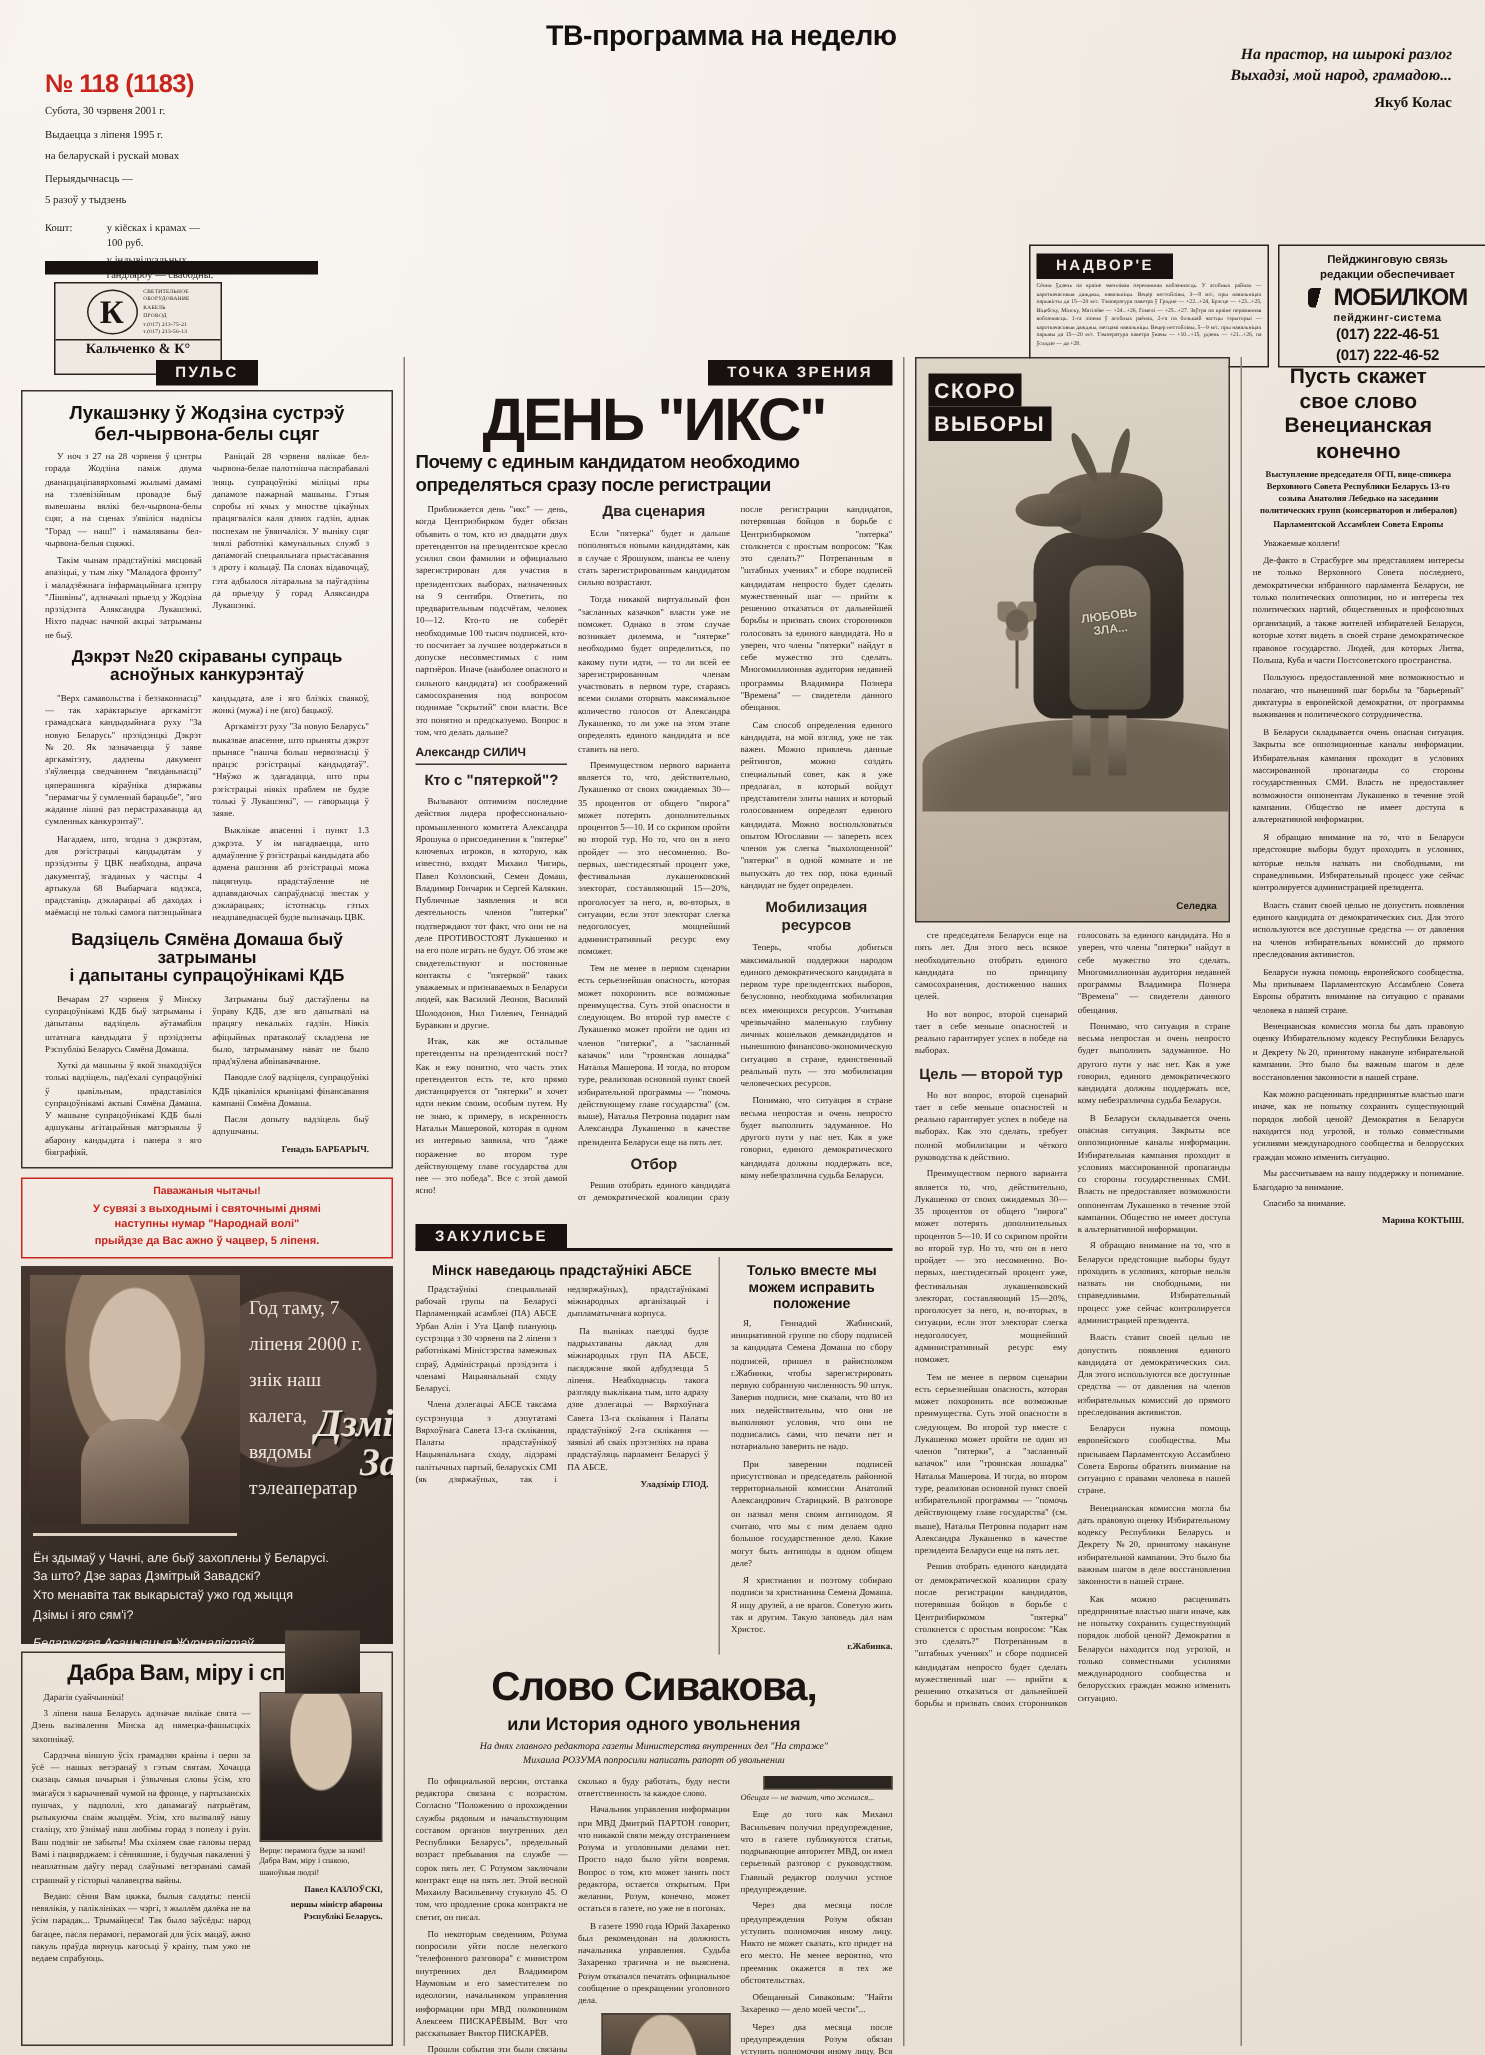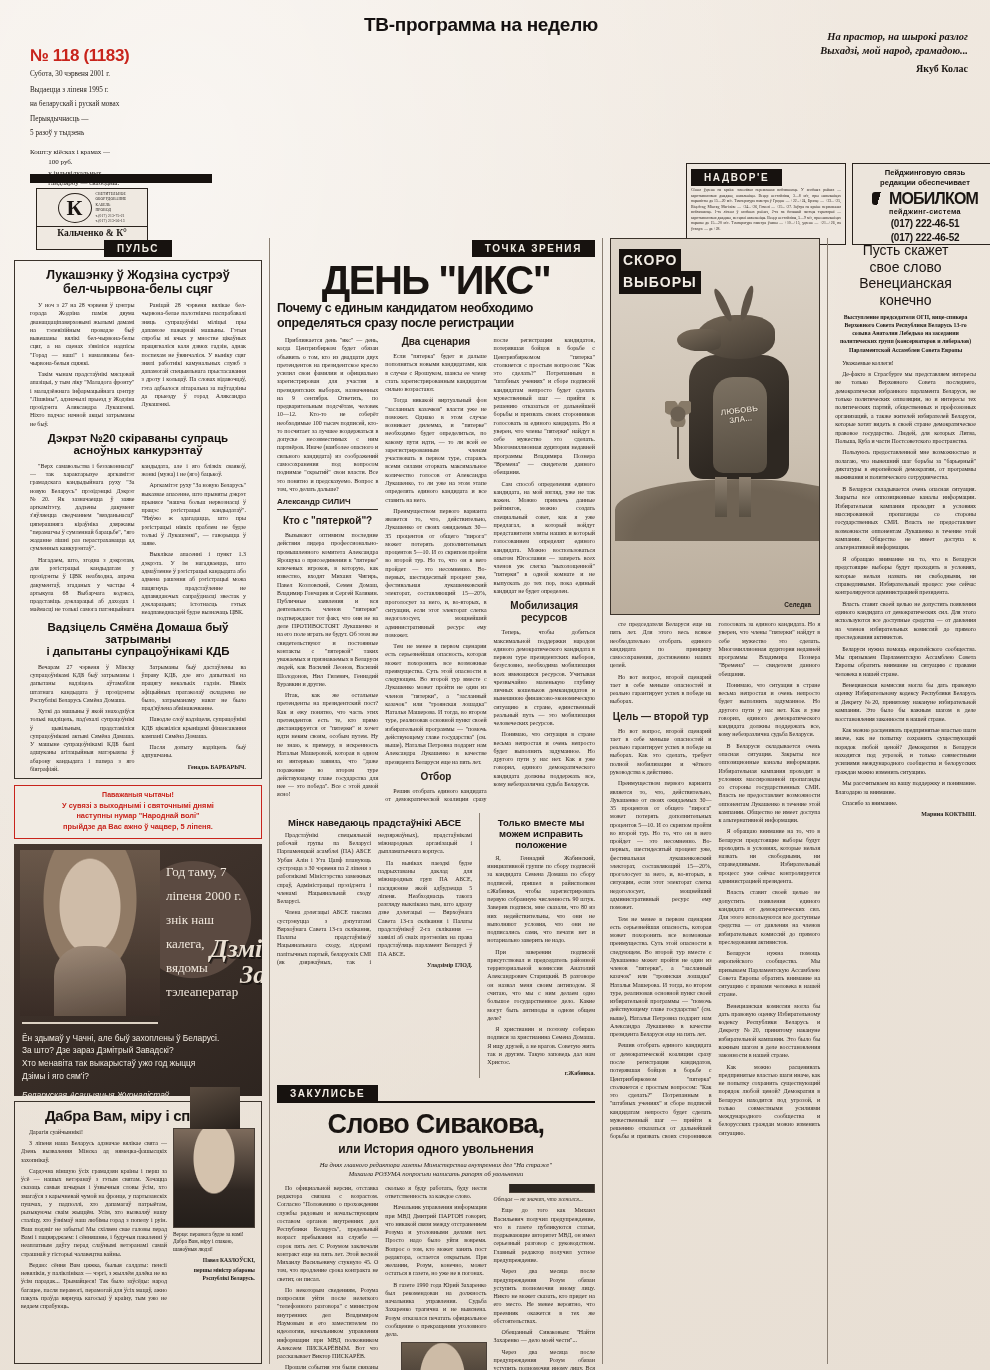--- a/index.html
+++ b/index.html
@@ -52,21 +52,21 @@
   }
   .epi-author { font-style:normal; font-size:10px; margin-top:4px; font-weight:bold;}
   .issue-blk { position:absolute; left:16px; top:38px; width:180px; }
   .issue-no {
     font-family:"Liberation Sans", sans-serif; font-weight:bold;
     font-size:17px; color:#c8241c; letter-spacing:-.4px;
   }
   .issue-line { font-size:7.2px; line-height:1.5; color:#221c17; margin-top:3px;}
   .issue-line.sp { margin-top:5px; }
   .price-wrap { margin-top:8px; display:flex; font-size:7px; line-height:1.5;}
-  .price-wrap .lbl { margin-right:0; }
+  .price-wrap .lbl { margin-right:23px; }
   .blk-bar { position:absolute; left:16px; top:166px; width:182px; height:9px; background:#17120f; }
   .logo-box {
     position:absolute; left:22px; top:180px; width:112px; height:62px;
     border:1px solid #2a231d; background:#efe9e1;
     display:flex; flex-direction:column; align-items:center; justify-content:flex-start;
   }
   .logo-row { display:flex; align-items:center; padding:3px 2px 0 2px; }
   .logo-k {
     font-family:"Liberation Serif", serif; font-weight:bold; font-size:22px;
     border:1.5px solid #2a231d; border-radius:50%; width:34px; height:30px;
@@ -327,21 +327,21 @@
   .goat .leg-a { left:46px; } .goat .leg-b { left:70px; }
   .cart-sign {
     position:absolute; right:8px; bottom:6px;
     font-family:"Liberation Sans", sans-serif; font-weight:bold; font-size:6.5px;
     color:#1f1a16;
   }
   .under-cart { margin-top:5px; }
 
   
   .hl-venice {
-    font-family:"Liberation Sans", sans-serif; font-weight:normal;
+    font-family:"Liberation Sans", sans-serif; font-weight:bold;
     font-size:14px; text-align:center; line-height:1.18; margin:4px 0 5px 0;
   }
   .venice-lead {
     font-weight:bold; font-size:5.8px; text-align:center; line-height:1.4;
     margin-bottom:5px;
   }
   .r-body { font-size:5.9px; line-height:1.42; text-align:justify; }
   .r-body p { margin:0 0 3px 0; text-indent:7px; }
 </style>
 </head>
@@ -539,45 +539,45 @@
         <div class="mid-sub">
           <div>Мобилизация</div>
           <div>ресурсов</div>
         </div>
         <p>Теперь, чтобы добиться максимальной поддержки народом единого демократического кандидата в первом туре президентских выборов, безусловно, необходима мобилизация всех имеющихся ресурсов. Учитывая чрезвычайно маленькую глубину личных кошельков демкандидатов и нынешнюю финансово-экономическую ситуацию в стране, единственный реальный путь — это мобилизация человеческих ресурсов.</p>
         <p>Понимаю, что ситуация в стране весьма непростая и очень непросто будет выполнить задуманное. Но другого пути у нас нет. Как я уже говорил, единого демократического кандидата должны поддержать все, кому небезразлична судьба Беларуси.</p>
       </div>
 
       <div class="rule" style="margin:5px 0 0 0;"></div>
 
+      <div style="margin-top:5px;">
+        <span class="sect-tag">ЗАКУЛИСЬЕ</span>
+        <div class="rule" style="margin-top:-1px;"></div>
+      </div>
+
       <div style="display:flex; gap:7px; margin-top:4px;">
         <div style="width:196px;">
           <div class="hl-osce">Мінск наведаюць прадстаўнікі АБСЕ</div>
           <div class="body-txt cols2">
             <p>Прадстаўнікі спецыяльнай рабочай групы па Беларусі Парламенцкай асамблеі (ПА) АБСЕ Урбан Алін і Ута Цапф плануюць сустрэцца з 30 чэрвеня па 2 ліпеня з работнікамі Міністэрства замежных спраў, Адміністрацыі прэзідэнта і членамі Нацыянальнай сходу Беларусі.</p>
             <p>Членa дэлегацыі АБСЕ таксама сустрэнуцца з дэпутатамі Вярхоўнага Савета 13-га склікання, Палаты прадстаўнікоў Нацыянальнага сходу, лідэрамі палітычных партый, беларускіх СМІ (як дзяржаўных, так і недзяржаўных), прадстаўнікамі міжнародных арганізацый і дыпламатычнага корпуса.</p>
             <p>Па выніках паездкі будзе падрыхтаваны даклад для міжнародных груп ПА АБСЕ, пасяджэнне якой адбудзецца 5 ліпеня. Неабходнасць такога разгляду выклікана тым, што адразу дзве дэлегацыі — Вярхоўнага Савета 13-га склікання і Палаты прадстаўнікоў 2-га склікання — заявілі аб сваіх прэтэнзіях на права прадстаўляць парламент Беларусі ў ПА АБСЕ.</p>
             <div class="author-b">Уладзімір ГЛОД.</div>
           </div>
         </div>
         <div class="vline"></div>
         <div style="width:108px;">
           <div class="hl-osce">Только вместе мы можем исправить положение</div>
           <div class="body-txt">
             <p>Я, Геннадий Жабинский, инициативной группе по сбору подписей за кандидата Семена Домаша по сбору подписей, пришел в райисполком г.Жабинки, чтобы зарегистрировать первую собранную численность 90 штук. Заверив подписи, мне сказали, что 80 из них недействительны, что они не выполняют условия, что они не подписались сами, что печати нет и нотариально заверить не надо.</p>
             <p>При заверении подписей присутствовал и председатель районной территориальной комиссии Анатолий Александрович Старицкий. В разговоре он назвал меня своим антиподом. Я считаю, что мы с ним делаем одно большое государственное дело. Какие могут быть антиподы в одном общем деле?</p>
             <p>Я христианин и поэтому собираю подписи за христианина Семена Домаша. Я ищу друзей, а не врагов. Советую жить так и другим. Такую заповедь дал нам Христос.</p>
             <div class="author-b">г.Жабинка.</div>
           </div>
         </div>
-      </div>
-
-      <div style="margin-top:5px;">
-        <span class="sect-tag">ЗАКУЛИСЬЕ</span>
-        <div class="rule" style="margin-top:-1px;"></div>
       </div>
 
       <div class="hl-sivakov">Слово Сивакова,</div>
       <div class="hl-sivakov-sub">или История одного увольнения</div>
       <div class="siv-lead">
         <div>На днях главного редактора газеты Министерства внутренних дел "На страже"</div>
         <div>Михаила РОЗУМА попросили написать рапорт об увольнении</div>
       </div>
 
       <div class="body-txt cols3" style="flex:1;">

